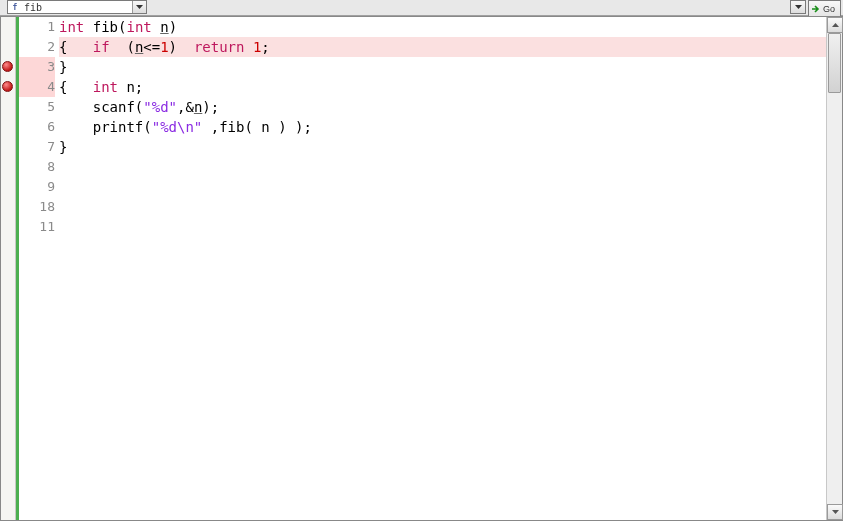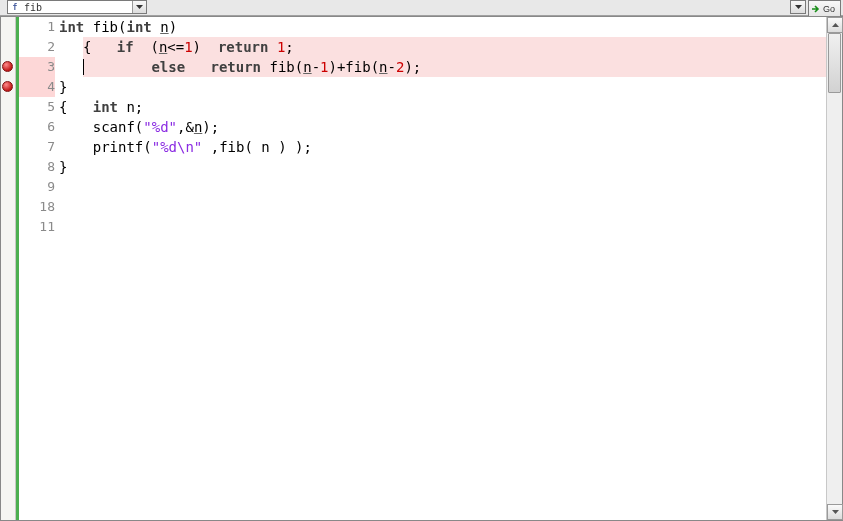--- a/index.html
+++ b/index.html
@@ -134,31 +134,30 @@
     height: 20px;
     line-height: 20px;
     white-space: pre;
   }
   .ln { height:20px; line-height:20px; }
   .hl {
     background: #fdd7d7;
   }
   .hl-code {
     background: #fbe0e0;
-    margin-left: 24px;
   }
   .breakpoint {
     position: absolute;
     width: 11px; height: 11px;
     border-radius: 50%;
     background: radial-gradient(circle at 35% 30%, #ff8a8a, #c01818 70%);
     border: 1px solid #801010;
     left: 1px;
   }
-  .kw { color: #404040; font-weight: bold; }
+  .kw { color: #be185d; font-weight: normal; }
   .pp { color: #008f00; }
   .str { color: #8a2be2; }
   .num { color: #cc0000; }
   .underline { text-decoration: underline; text-decoration-color: #666; }
   .cursor {
     display:inline-block; width:1px; height:16px; background:#000;
     vertical-align: middle; position:relative; top:-1px;
   }
   .scrollbar-v {
     position: absolute;
@@ -237,21 +236,20 @@
       <div class="ln">6</div>
       <div class="ln">7</div>
       <div class="ln">8</div>
       <div class="ln">9</div>
       <div class="ln">18</div>
       <div class="ln">11</div>
     </div>
   <div class="code-col" id="code-col">
       <div class="line"><span class="kw">int</span><span> fib(</span><span class="kw">int</span><span> </span><span class="underline">n</span><span>)</span></div>
       <div class="line hl-code"><span>{   </span><span class="kw">if</span><span>  (</span><span class="underline">n</span><span>&lt;=</span><span class="num">1</span><span>)  </span><span class="kw">return</span><span> </span><span class="num">1</span><span>;</span></div>
-      <div class="line hl-code"><span class="cursor"></span><span>        </span><span class="kw">else</span><span>   </span><span class="kw">return</span><span> fib(</span><span class="underline">n</span><span>-</span><span class="num">1</span><span>)+fib(</span><span class="underline">n</span><span>-</span><span class="num">2</span><span>);</span></div>
       <div class="line"><span>}</span></div>
       <div class="line"><span>{   </span><span class="kw">int</span><span> n;</span></div>
       <div class="line"><span>    scanf(</span><span class="str">"%d"</span><span>,&amp;</span><span class="underline">n</span><span>);</span></div>
       <div class="line"><span>    printf(</span><span class="str">"%d\n"</span><span> ,fib( n ) );</span></div>
       <div class="line"><span>}</span></div>
       <div class="line"><span></span></div>
     </div>
 
   <div class="scrollbar-v">
     <div class="sb-btn top">

